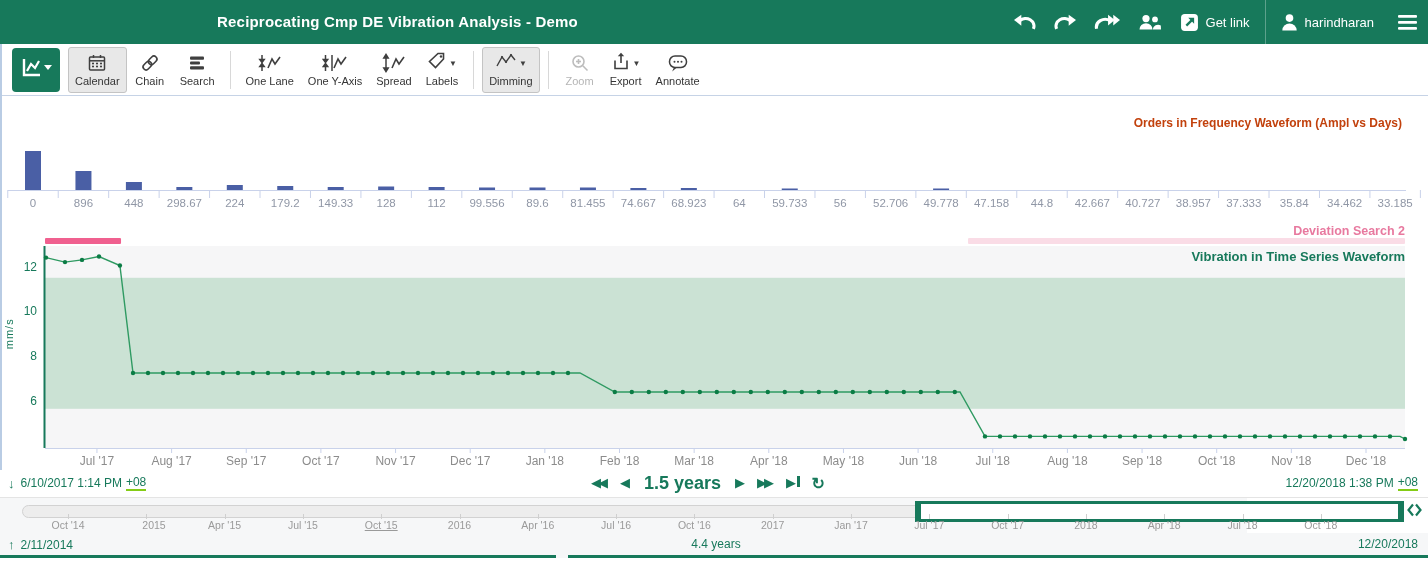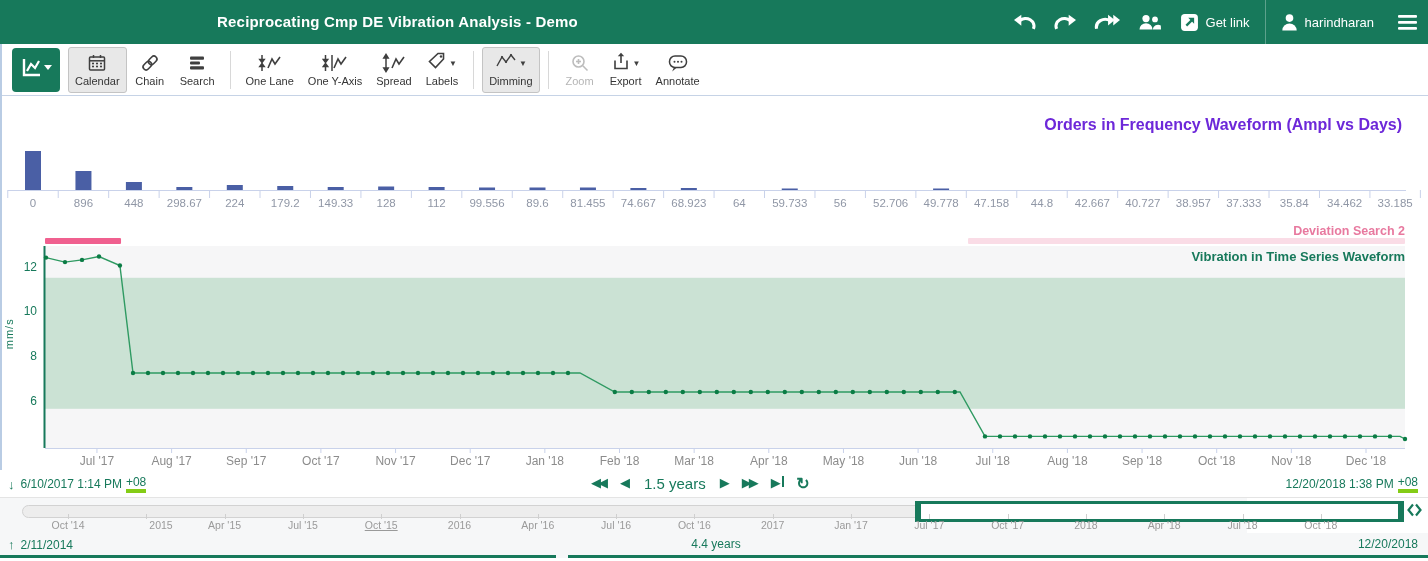--- a/index.html
+++ b/index.html
@@ -28,35 +28,35 @@
   .tbtn .ic{height:20px;display:flex;align-items:center;}
   .tbtn .lbl{font-size:11px;color:#353535;margin-top:2px;white-space:nowrap;}
   .tbtn.active{background:#e8e8e8;border-color:#c4c4c4;}
   .tbtn.disabled{cursor:default;}
   .tbtn.disabled .lbl{color:#b5b5b5;}
   .caret{font-size:8px;color:#3f3f3f;margin-left:2px;}
   .tsep{width:1px;height:38px;background:#d8d8d8;margin:0 8px;}
 
   
   .left-edge{position:absolute;left:0;top:44px;width:2px;height:514px;background:#b9cce4;}
-  .bar-title{position:absolute;top:116px;right:26px;color:#6d28d9;font-size:16px;font-weight:600;}
+  .bar-title{position:absolute;top:116px;right:26px;color:#c2410c;font-size:12px;font-weight:600;}
   #bar-svg{position:absolute;left:0;top:100px;}
   #main-svg{position:absolute;left:0;top:225px;}
 
   
   .timerow{position:absolute;left:0;top:470px;width:1428px;height:27px;background:#fff;
        border-bottom:1px solid #e4e4e4;font-size:12px;color:#17795b;}
   .time-left{position:absolute;left:8px;top:5px;display:flex;align-items:center;}
   .time-right{position:absolute;right:10px;top:5px;display:flex;align-items:center;}
-  .tz{border-bottom:4px solid #84cc16;margin-left:4px;cursor:pointer;}
+  .tz{border-bottom:2px solid #84cc16;margin-left:4px;cursor:pointer;}
   .varrow{font-weight:bold;font-size:13px;margin-right:6px;color:#17795b;}
   .navgroup{position:absolute;left:585px;top:2px;display:flex;align-items:center;height:22px;}
   .navbtn{color:#17795b;font-size:13px;padding:0 6px;cursor:pointer;line-height:22px;}
   .navbtn.dbl{letter-spacing:-3px;padding-right:9px;}
-  .nav-duration{font-size:15px;color:#17795b;padding:0 8px;}
+  .nav-duration{font-size:18px;color:#17795b;padding:0 8px;font-weight:bold;}
   .endbar{display:inline-block;width:2.5px;height:11px;background:#17795b;margin-left:1px;}
   .refresh{font-size:16px;font-weight:bold;padding:0 6px;cursor:pointer;color:#17795b;}
 
   
   .scrub{position:absolute;left:0;top:498px;width:1247px;height:35px;background:#f6f7f8;}
   .scrub-bar{position:absolute;left:22px;top:7px;width:1380px;height:13px;background:#ededed;
        border:1px solid #d2d2d2;border-radius:7px;box-sizing:border-box;cursor:pointer;}
   .scrub-sel{position:absolute;left:915px;top:3px;width:489px;height:21px;background:#fff;
        border-top:3px solid #17795b;border-bottom:3px solid #17795b;
        border-left:6px solid #17795b;border-right:6px solid #17795b;
@@ -573,21 +573,21 @@
     <div class="scrub-sel"></div>
     <div class="scrub-expand">
       <svg width="15" height="16" viewBox="0 0 15 16">
           <path d="M6 2.5 L1.5 8 L6 13.5 M9 2.5 L13.5 8 L9 13.5" fill="none" stroke="#17795b" stroke-width="2.2"></path>
         </svg>
     </div>
     <div id="scrub-labels">
         <div class="scrub-tick" style="left: 68px;"></div>
         <div class="scrub-lab" style="left: 68px;">Oct '14</div>
         <div class="scrub-tick" style="left: 146.3px;"></div>
-        <div class="scrub-lab" style="left: 161px; text-align: right;">2015</div>
+        <div class="scrub-lab" style="left: 154px; text-align: right;">2015</div>
         <div class="scrub-tick" style="left: 224.6px;"></div>
         <div class="scrub-lab" style="left: 224.6px;">Apr '15</div>
         <div class="scrub-tick" style="left: 302.9px;"></div>
         <div class="scrub-lab" style="left: 302.9px;">Jul '15</div>
         <div class="scrub-tick" style="left: 381.2px;"></div>
         <div class="scrub-lab" style="left: 381.2px; text-decoration: underline;">Oct '15</div>
         <div class="scrub-tick" style="left: 459.5px;"></div>
         <div class="scrub-lab" style="left: 459.5px;">2016</div>
         <div class="scrub-tick" style="left: 537.8px;"></div>
         <div class="scrub-lab" style="left: 537.8px;">Apr '16</div>

